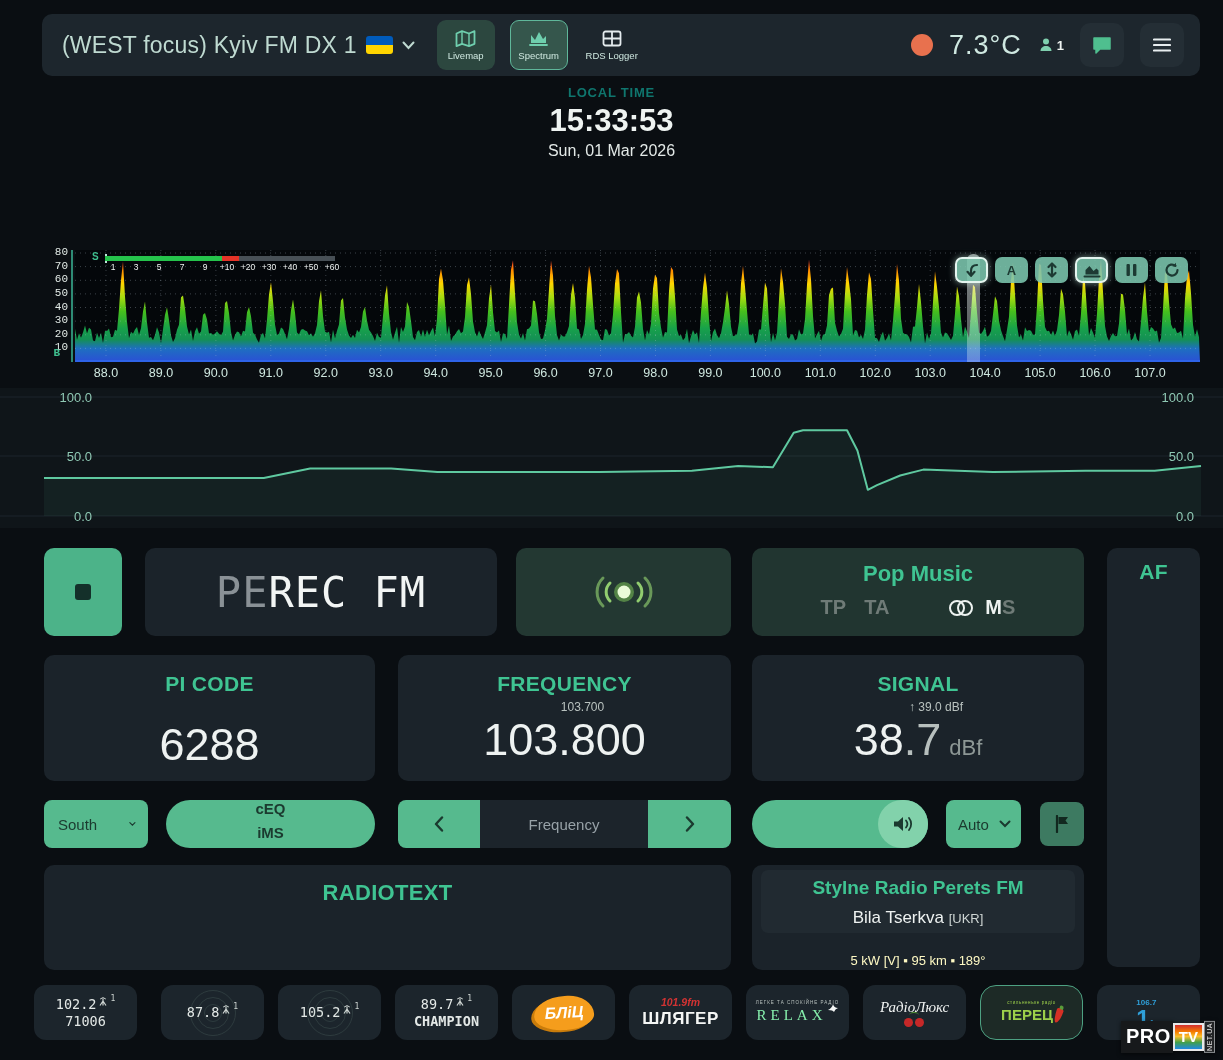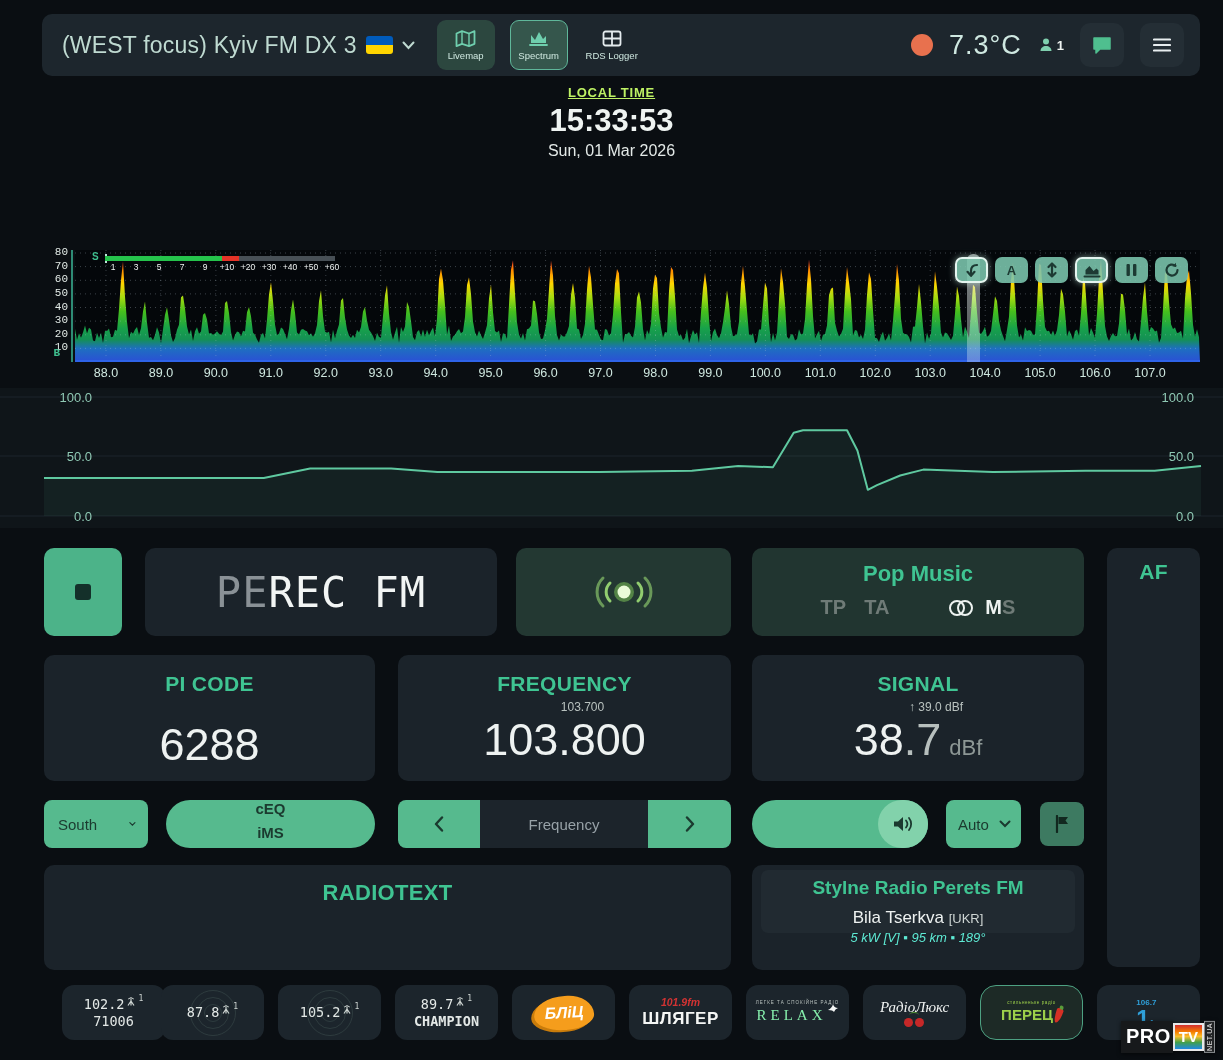--- a/index.html
+++ b/index.html
@@ -18,21 +18,21 @@
   .navbtn.sp{background:#35564c;border:1px solid #5fb79a;box-sizing:border-box;}
   .navlabel{font-size:9.5px;color:#cfe8e0;}
   .right-cluster{margin-left:auto;margin-right:16px;display:flex;align-items:center;gap:16px;}
   .tempdot{width:22px;height:22px;border-radius:50%;background:#e8714e;}
   .temp{font-size:27px;color:#cfe8e1;font-weight:300;letter-spacing:1px;}
   .listeners{display:flex;align-items:center;gap:3px;font-size:13px;color:#eef3f1;font-weight:700;}
   .iconbtn{width:44px;height:44px;background:#242e35;border-radius:10px;display:flex;align-items:center;justify-content:center;cursor:pointer;}
 
   
   .clock{left:0;top:86px;width:100%;text-align:center;line-height:1;}
-  .clock-label{font-size:13px;font-weight:700;color:#bef264;letter-spacing:.8px;text-decoration:underline;}
+  .clock-label{font-size:13px;font-weight:700;color:#0f766e;letter-spacing:.8px;}
   .clock-time{font-size:31px;font-weight:700;color:#eef3f1;margin-top:6px;}
   .clock-date{font-size:16px;color:#e3e9e7;margin-top:7px;}
 
   
   .spec{left:0;top:250px;width:1223px;height:136px;}
   .spec-plot{position:absolute;left:75px;top:0;width:1125px;height:112px;background:#04070a;cursor:crosshair;}
   .spec-spine{position:absolute;left:71px;top:0;width:2px;height:112px;background:#2e8b74;}
   .spec-ylab{position:absolute;width:26px;left:42px;text-align:right;font-size:11px;color:#e2eae6;font-family:Liberation Mono, monospace;}
   .spec-ylab.unit{color:#3fbf8f;font-weight:700;}
   .xtick{position:absolute;top:116px;transform:translateX(-50%);font-size:12.5px;color:#cfe8e0;}
@@ -98,21 +98,21 @@
   .flagbtn{left:1040px;top:802px;width:44px;height:44px;border-radius:8px;background:#3d7a61;display:flex;align-items:center;justify-content:center;cursor:pointer;}
 
   
   .rt{left:44px;top:865px;width:687px;height:105px;}
   .rt .panel-label{margin-top:15px;font-size:22px;}
   .tx{left:752px;top:865px;width:332px;height:105px;text-align:center;overflow:hidden;}
   .tx-hl{position:absolute;left:9px;top:5px;right:9px;height:63px;background:#212a31;border-radius:7px;}
   .tx-name{position:relative;color:#3fc492;font-weight:700;font-size:19px;margin-top:12px;}
   .tx-city{position:relative;color:#eef2f1;font-size:17px;margin-top:9px;}
   .tx-city .ctry{font-size:13px;color:#cfd6d4;}
-  .tx-details{position:relative;color:#5eead4;font-size:13px;margin-top:2px;font-style:italic;}
+  .tx-details{position:relative;color:#fef9c3;font-size:13px;margin-top:25px;}
 
   
   .preset{top:985px;width:103px;height:55px;background:#1c252c;border-radius:12px;display:flex;flex-direction:column;align-items:center;justify-content:center;cursor:pointer;font-family:"DejaVu Sans Mono",monospace;font-size:13.5px;color:#e3e8e6;line-height:1.25;box-sizing:border-box;overflow:hidden;}
   .preset.selected{border:1.5px solid #4da182;border-radius:16px;background:#1d2a26;}
   .pfreq{display:flex;align-items:flex-start;gap:2px;}
   .psup{font-size:8px;margin-top:-2px;color:#cfd6d3;}
   .rings{position:absolute;width:103px;height:55px;pointer-events:none;}
   .rings i{position:absolute;left:50%;top:50%;transform:translate(-50%,-50%);border:1px solid rgba(140,180,160,.16);border-radius:50%;display:block;}
   .rings .r1{width:16px;height:16px;}.rings .r2{width:30px;height:30px;}.rings .r3{width:44px;height:44px;}
   .blitz-shape{background:#f59d1c;width:60px;height:34px;border-radius:55% 45% 50% 50%/60% 60% 45% 45%;display:flex;align-items:center;justify-content:center;transform:rotate(-3deg);box-shadow:-3px 2px 0 #c97c0b;}
@@ -142,21 +142,21 @@
   .wm-net{writing-mode:vertical-rl;transform:rotate(180deg);font-size:7px;color:#e8e8e8;background:#222426;border:1px solid #8a8d90;display:flex;align-items:center;padding:1px 1px;letter-spacing:.5px;}
   svg{display:block;}
 </style>
 </head>
 <body>
 
 <div class="app">
 
   <div class="abs topbar">
     <div class="title-wrap">
-      <span class="server-title">(WEST focus) Kyiv FM DX 3</span>
+      <span class="server-title">(WEST focus) Kyiv FM DX 1</span>
       <span class="flag">
           <span class="b"></span>
           <span class="y"></span>
         </span>
       <span>
         <svg width="13" height="9" viewBox="0 0 13 9">
             <polyline points="1.5,1.5 6.5,7 11.5,1.5" fill="none" stroke="#bfdad1" stroke-width="2" stroke-linecap="round"></polyline>
           </svg>
       </span>
     </div>
@@ -484,21 +484,21 @@
   <div class="abs rt panel">
     <div class="panel-label">RADIOTEXT</div>
   </div>
   <div class="abs tx panel">
     <div class="tx-hl"></div>
     <div class="tx-name">Stylne Radio Perets FM</div>
     <div class="tx-city"><span>Bila Tserkva</span> <span class="ctry">[UKR]</span></div>
     <div class="tx-details">5 kW [V] ▪ 95 km ▪ 189°</div>
   </div>
 
-  <div class="abs preset" style="left:62px">
+  <div class="abs preset" style="left:34px">
     <span class="pfreq">
         <span>102.2</span>
         <svg width="10" height="11" viewBox="0 0 10 11">
           <path d="M5 2.5v7M2 9.5 5 5l3 4.5" fill="none" stroke="#cfd6d3" stroke-width="1.2"></path>
           <path d="M2.2 3a4 4 0 0 1 5.6 0" fill="none" stroke="#cfd6d3" stroke-width="1"></path>
         </svg>
         <span class="psup">1</span>
       </span>
     <span>71006</span>
   </div>

